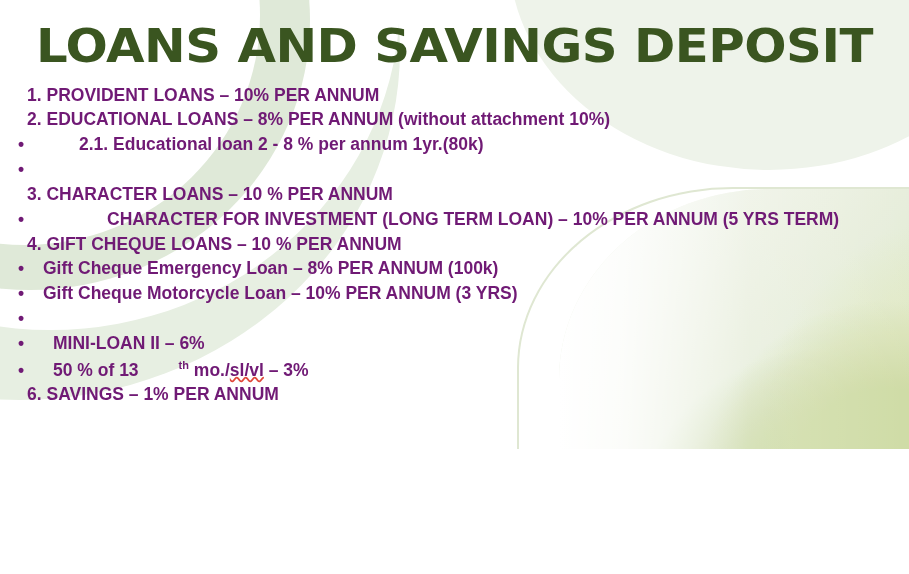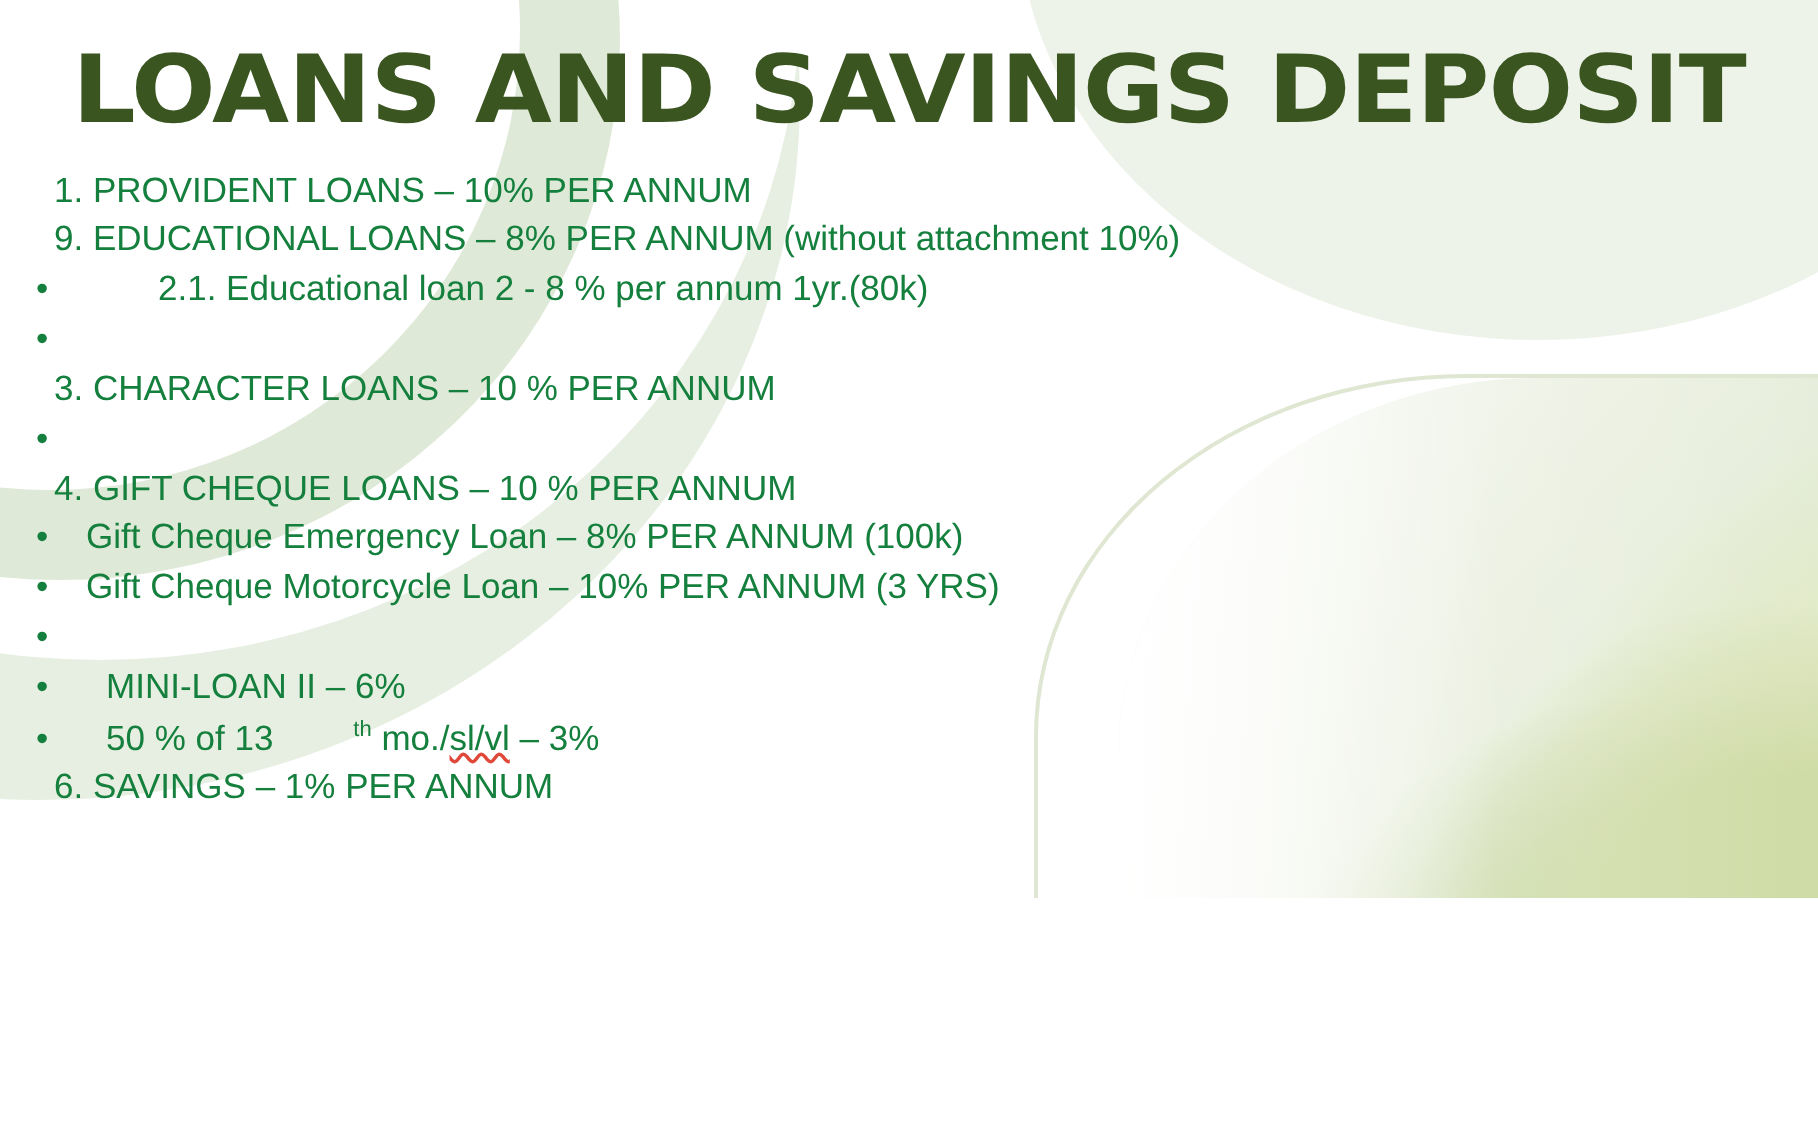--- a/index.html
+++ b/index.html
@@ -128,23 +128,23 @@
     transform-origin: center;
   }
   .body-list {
     list-style: none;
     margin: 0;
     padding: 14px 8px 0 18px;
   }
   .line {
     display: flex;
     align-items: flex-end;
-    color: #15803d;
+    color: #701a75;
     font-size: 17.5px;
-    font-weight: normal;
+    font-weight: bold;
     line-height: 1.02;
     padding: 3.5px 0;
     white-space: nowrap;
   }
   .bullet {
     display: inline-block;
     width: 9px;
     text-align: left;
     flex: 0 0 auto;
   }
@@ -180,35 +180,36 @@
   <div class="content">
     <h1 class="slide-title">LOANS AND SAVINGS DEPOSIT</h1>
 
     <ul class="body-list" id="body-list">
         <li class="line">
           <span class="bullet empty">•</span>
           <span class="txt i0">1. PROVIDENT LOANS – 10% PER ANNUM</span>
         </li>
         <li class="line">
           <span class="bullet empty">•</span>
-          <span class="txt i0">9. EDUCATIONAL LOANS – 8% PER ANNUM (without attachment 10%)</span>
+          <span class="txt i0">2. EDUCATIONAL LOANS – 8% PER ANNUM (without attachment 10%)</span>
         </li>
         <li class="line">
           <span class="bullet">•</span>
           <span class="txt i1">2.1. Educational loan 2   -   8 % per annum 1yr.(80k)</span>
         </li>
         <li class="line">
           <span class="bullet">•</span>
         </li>
         <li class="line">
           <span class="bullet empty">•</span>
           <span class="txt i0">3. CHARACTER LOANS – 10 % PER ANNUM</span>
         </li>
         <li class="line">
           <span class="bullet">•</span>
+          <span class="txt i2">CHARACTER FOR INVESTMENT (LONG TERM LOAN) – 10% PER ANNUM (5 YRS TERM)</span>
         </li>
         <li class="line">
           <span class="bullet empty">•</span>
           <span class="txt i0">4. GIFT CHEQUE LOANS – 10 % PER ANNUM</span>
         </li>
         <li class="line">
           <span class="bullet">•</span>
           <span class="txt i3">Gift Cheque Emergency Loan – 8% PER ANNUM (100k)</span>
         </li>
         <li class="line">

